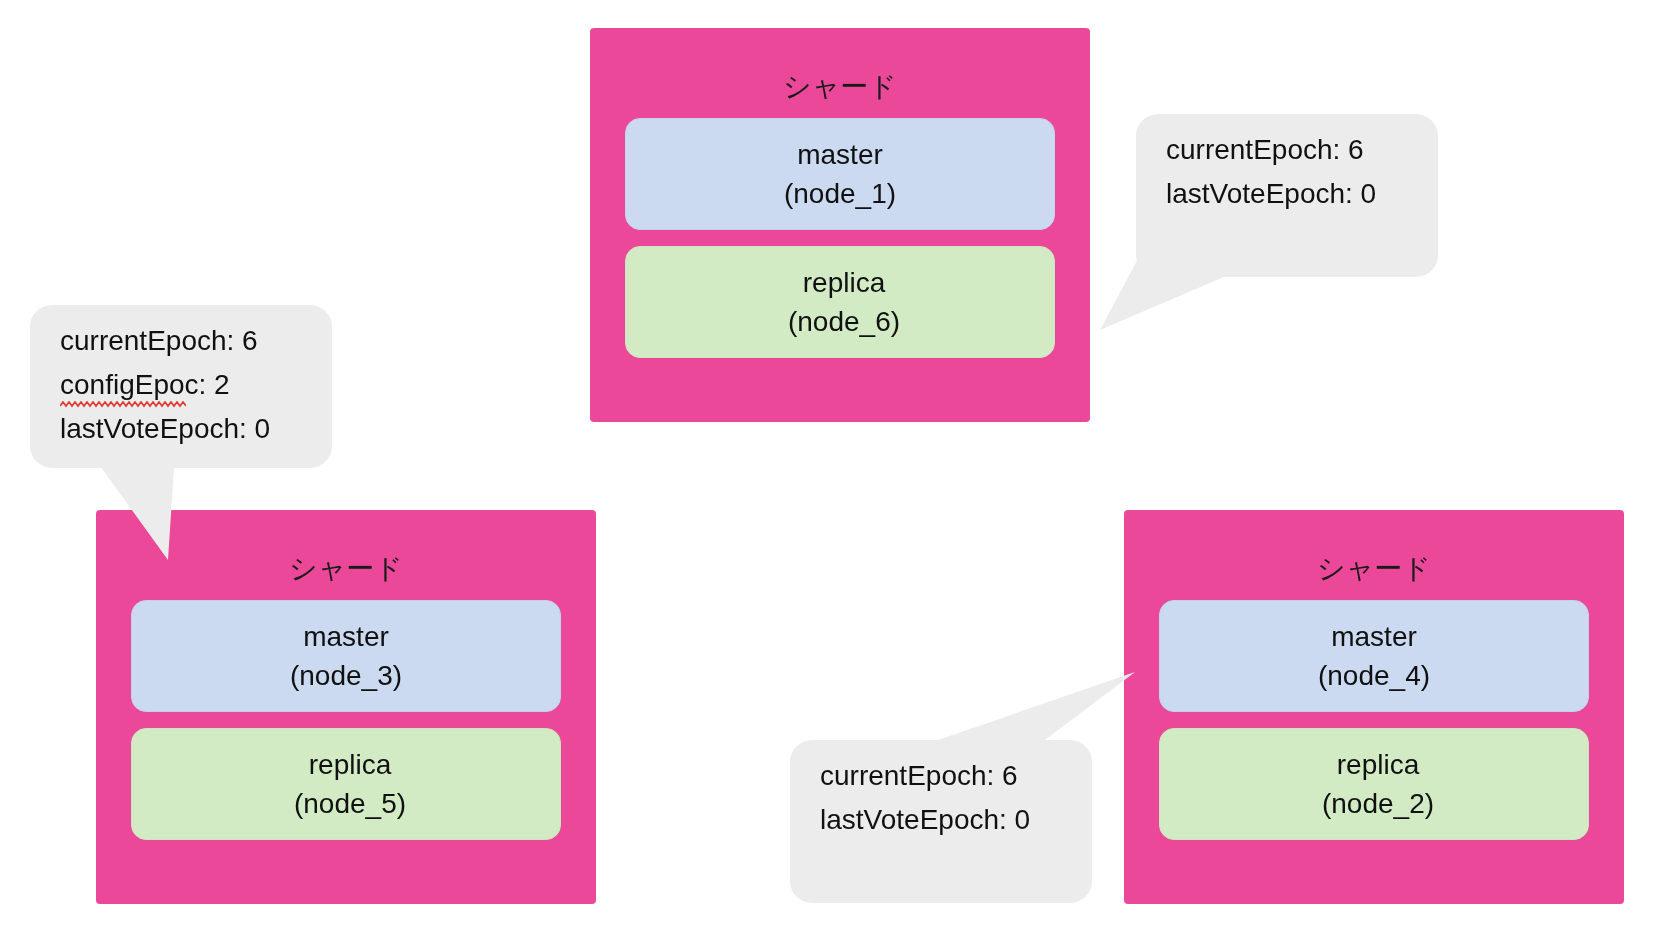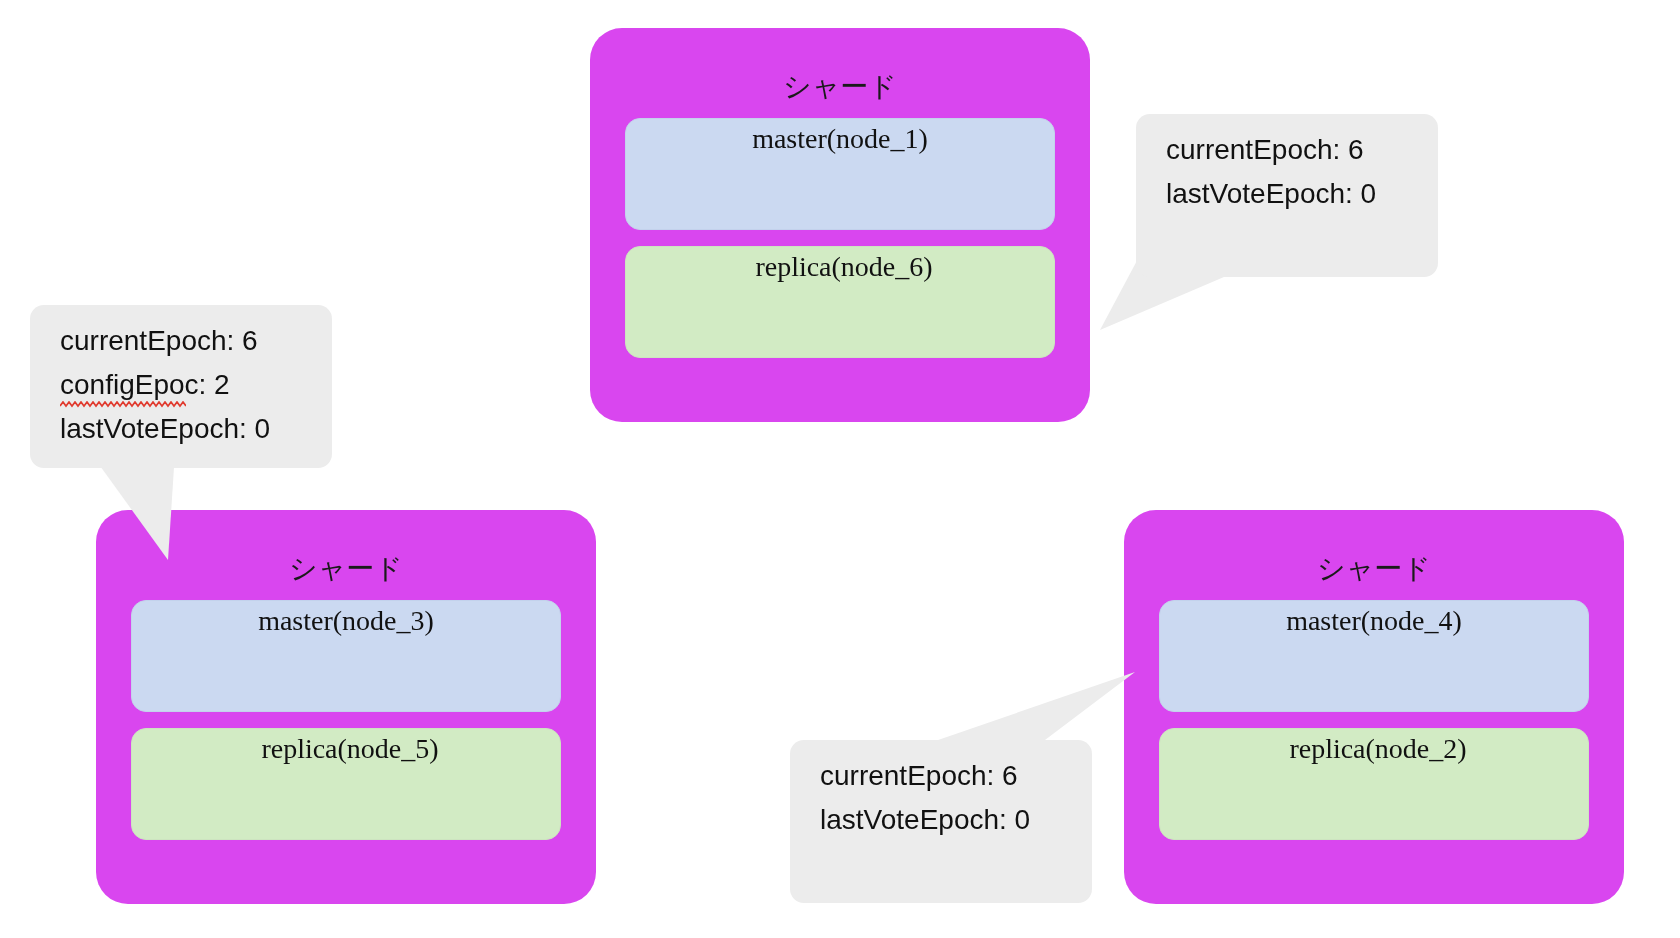--- a/index.html
+++ b/index.html
@@ -19,44 +19,43 @@
     position: absolute;
     left: 0;
     top: 0;
     width: 1680px;
     height: 938px;
   }
 
   
   .shard {
     position: absolute;
-    background: #d946ef;
-    border-radius: 32px;
+    background: #ec4899;
+    border-radius: 4px;
     box-sizing: border-box;
-    font-family: Liberation Serif, serif;
   }
   .shard-title {
     position: absolute;
     left: 0;
     right: 0;
     text-align: center;
     font-size: 28px;
     line-height: 34px;
     color: #1a1a1a;
     white-space: nowrap;
   }
 
   
   .node {
     position: absolute;
     box-sizing: border-box;
     border-radius: 15px;
     display: flex;
-    flex-direction: row;
-    align-items: flex-start;
+    flex-direction: column;
+    align-items: center;
     justify-content: center;
     text-align: center;
     font-size: 28px;
     line-height: 39px;
     color: #111111;
   }
   .node.master {
     background: #cbd9f1;
     border: 1px solid #c3d2ec;
   }
@@ -65,21 +64,21 @@
     border: 1px solid #cde4c0;
     padding-left: 8px;
   }
   .node .role { display: block; }
   .node .nid  { display: block; }
 
   
   .callout {
     position: absolute;
     background: #ececec;
-    border-radius: 14px;
+    border-radius: 22px;
     box-sizing: border-box;
     font-size: 28px;
     line-height: 44px;
     color: #111111;
     z-index: 5;
     padding-left: 38px;
   }
   .callout .lines {
     position: absolute;
     left: 30px;

